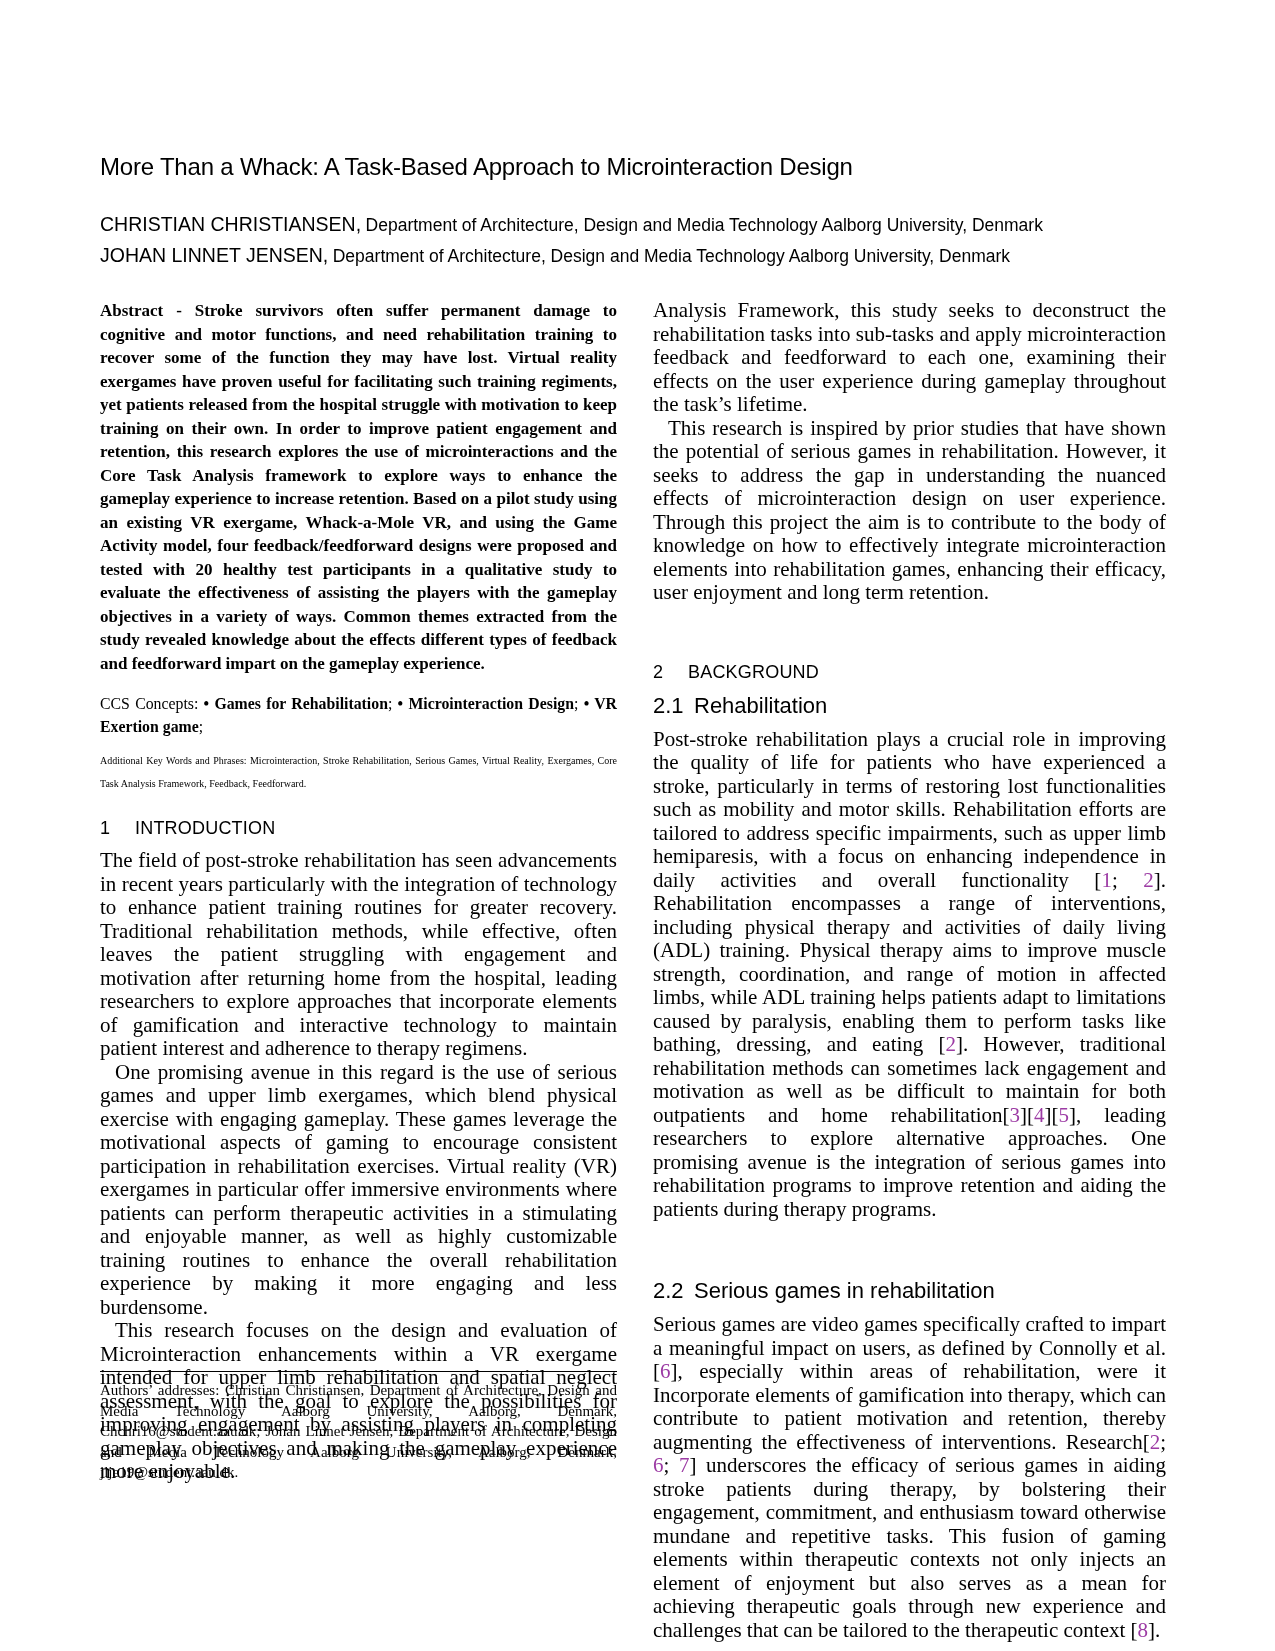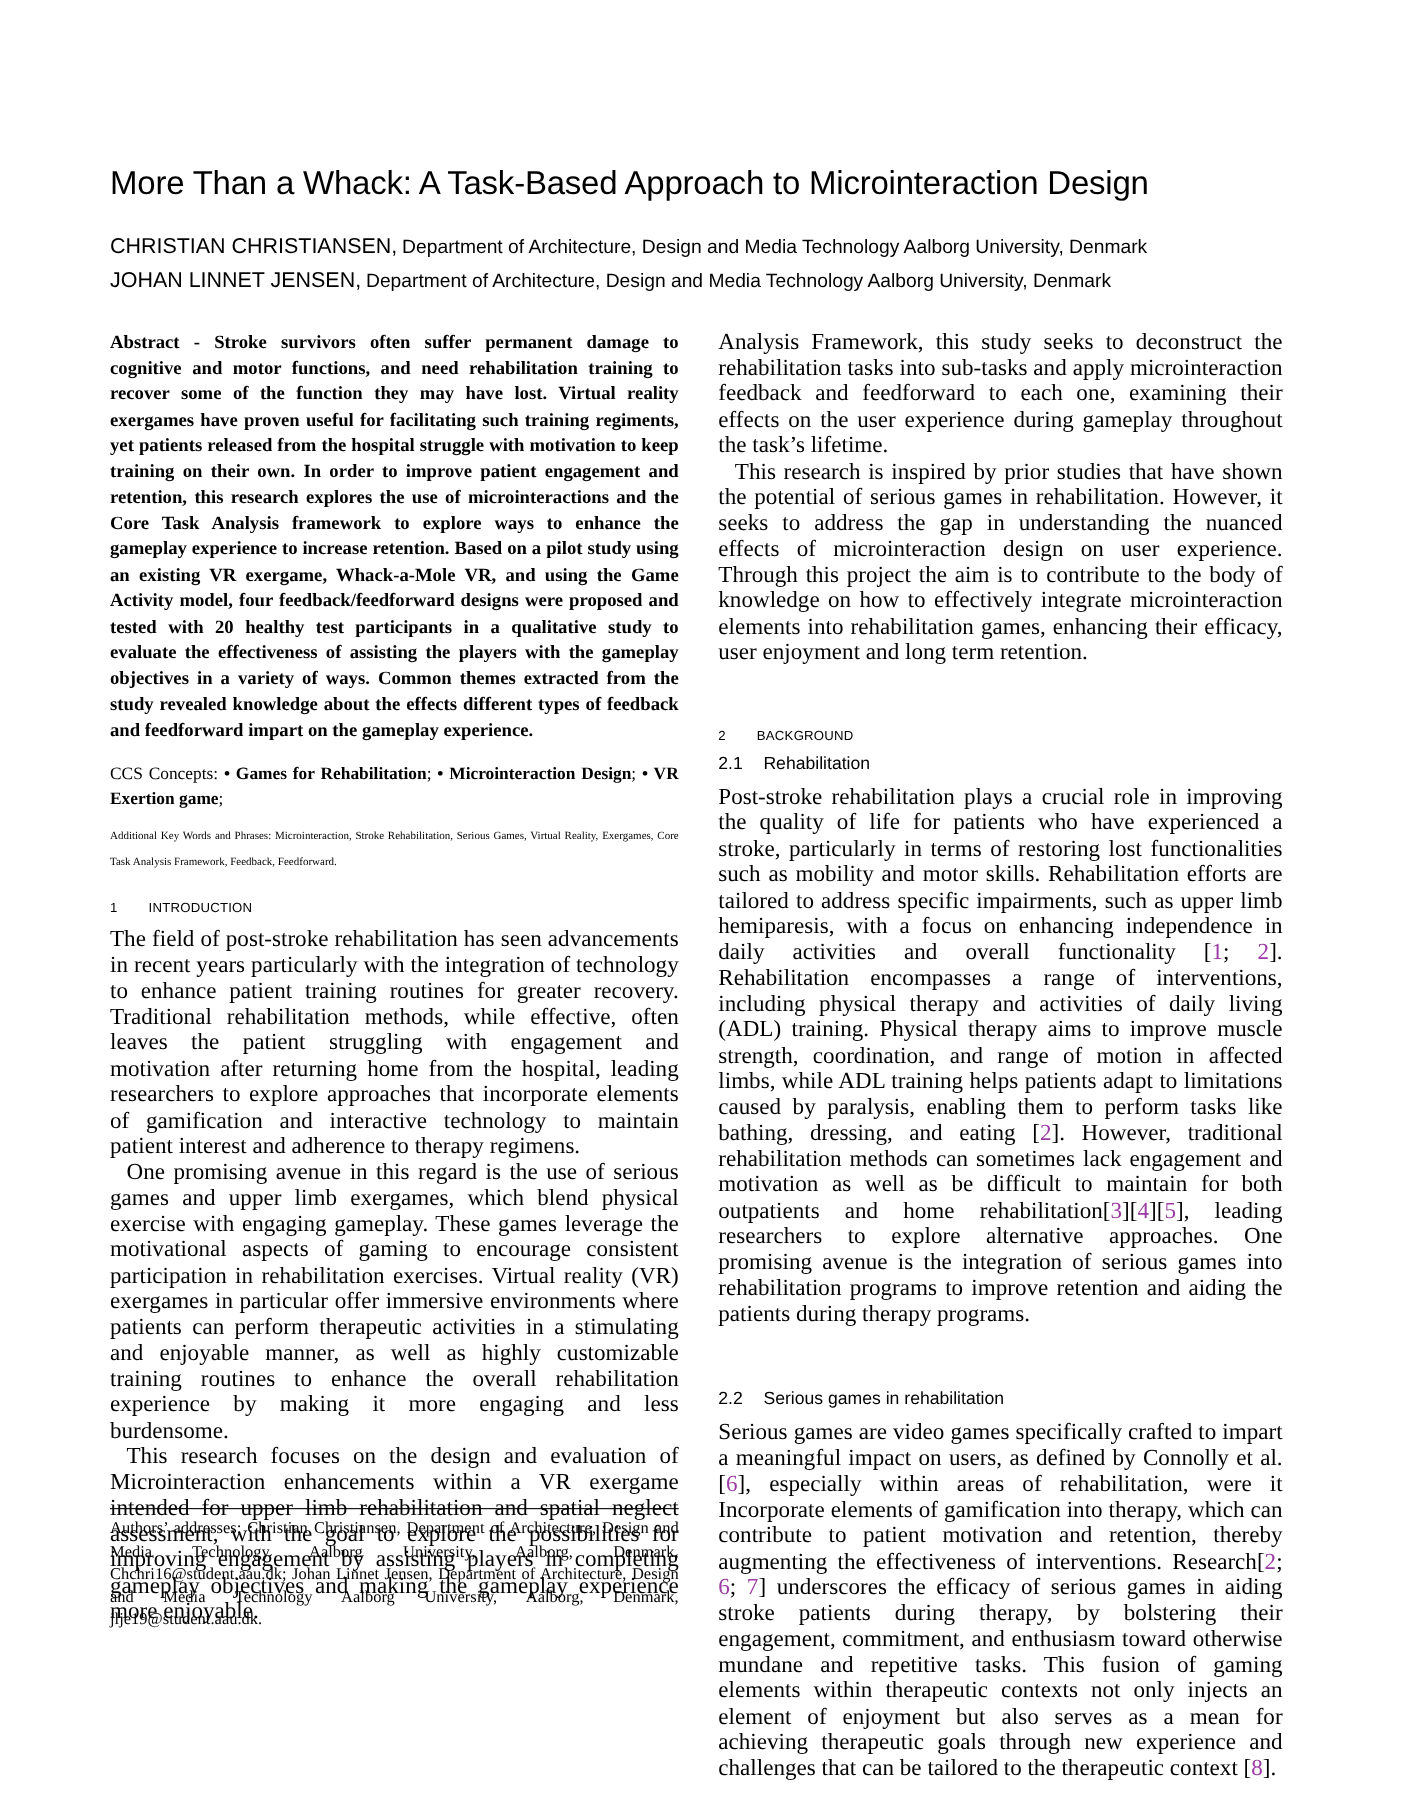--- a/index.html
+++ b/index.html
@@ -13,21 +13,21 @@
     overflow: hidden;
   }
   .page {
     position: absolute;
     left: 100px;
     top: 148px;
     width: 1066px;
   }
   .paper-title {
     font-family: "Liberation Sans", sans-serif;
-    font-size: 30px;
+    font-size: 24px;
     font-weight: 400;
     letter-spacing: -0.2px;
     line-height: 38px;
     color: #000;
     margin-bottom: 24px;
     white-space: nowrap;
   }
   .authors { margin-bottom: 28px; }
   .author-line {
     font-family: "Liberation Sans", sans-serif;
@@ -65,30 +65,30 @@
     margin-bottom: 11px;
   }
   p.ccs .bold { font-weight: bold; }
   p.keywords {
     font-size: 10px;
     line-height: 23px;
     margin-bottom: 23px;
   }
   .sec-heading {
     font-family: "Liberation Sans", sans-serif;
-    font-size: 12px;
+    font-size: 18px;
     font-weight: 500;
     letter-spacing: 0.2px;
     text-align: left;
     margin-bottom: 10px;
   }
   .sec-heading .sec-num { display: inline-block; min-width: 35px; }
   .subsec-heading {
     font-family: "Liberation Sans", sans-serif;
-    font-size: 16px;
+    font-size: 22px;
     font-weight: 500;
     text-align: left;
     margin-top: 9px;
     margin-bottom: 9px;
   }
   .subsec-heading .sec-num { display: inline-block; min-width: 41px; }
   .gap-large { margin-top: 57px; }
   .cite { color: #9C3BA4; }
   .footnote-block {
     position: absolute;

